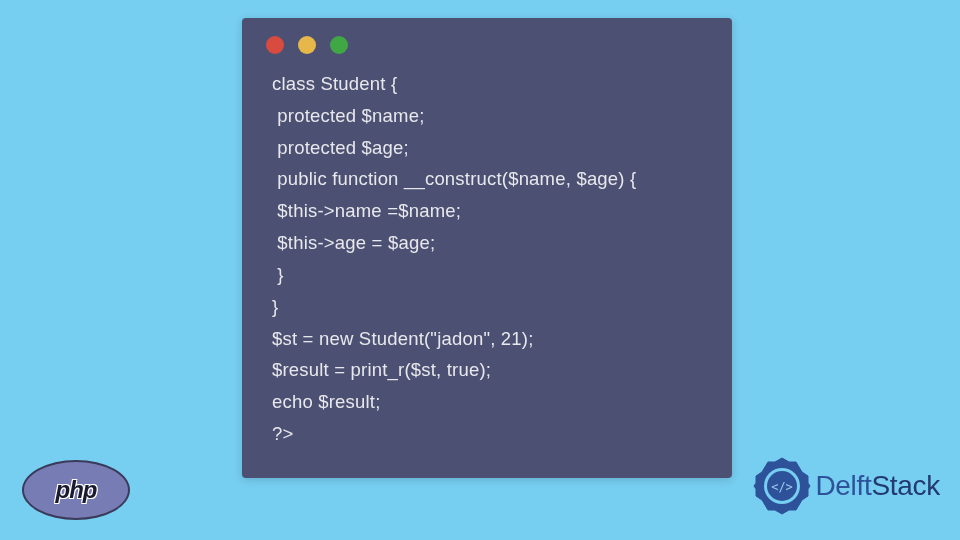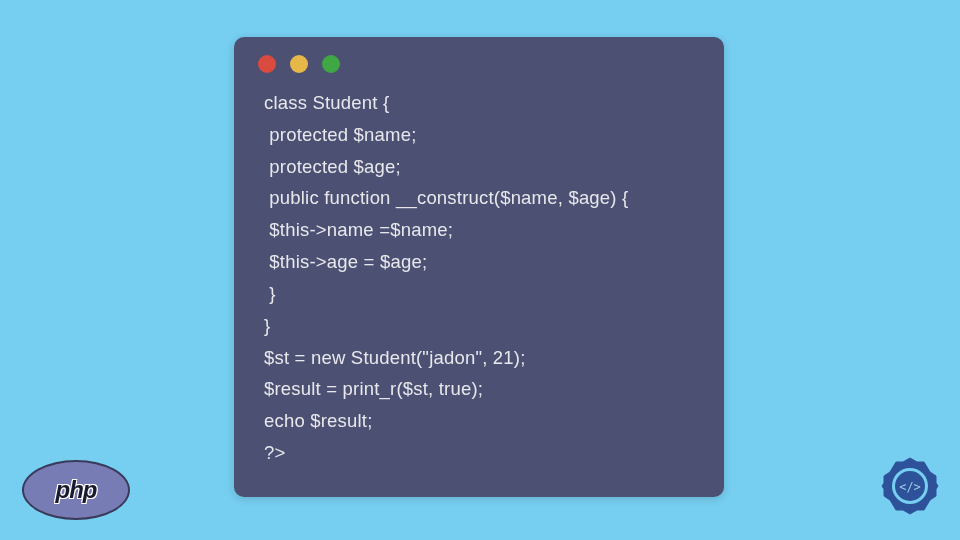--- a/index.html
+++ b/index.html
@@ -9,28 +9,27 @@
     }
     body {
       width: 960px;
       height: 540px;
       background: #76cef0;
       position: relative;
       font-family: -apple-system, BlinkMacSystemFont, "Segoe UI", sans-serif;
     }
     .code-window {
       position: absolute;
-      left: 234px;
+      left: 242px;
       top: 18px;
       width: 490px;
       height: 460px;
       background: #4c5173;
-      border-radius: 10px;
+      border-radius: 4px;
       box-shadow: 0 2px 8px rgba(0,0,0,0.15);
-      margin-top: 19px;
     }
     .window-controls {
       display: flex;
       gap: 14px;
       padding: 18px 24px 6px 24px;
     }
     .dot {
       width: 18px;
       height: 18px;
       border-radius: 50%;
@@ -128,13 +127,16 @@
   <div class="gear-icon">
     <svg viewBox="0 0 60 60" width="60" height="60">
       <g transform="translate(30,30)">
         <polygon points="0,-28 7,-24 14,-24 20,-14 26,-10 26,-3 28,0 26,3 26,10 20,14 14,24 7,24 0,28 -7,24 -14,24 -20,14 -26,10 -26,3 -28,0 -26,-3 -26,-10 -20,-14 -14,-24 -7,-24" fill="#2d5299" stroke="#2d5299" stroke-width="1"></polygon>
         <circle r="18" fill="#76cef0"></circle>
         <circle r="15" fill="#2d5299"></circle>
         <text x="0" y="5" text-anchor="middle" fill="#9cc8ea" font-size="12" font-family="monospace">&lt;/&gt;</text>
       </g>
     </svg>
   </div>
+  <div class="stack-text">
+    <span class="delft">Delft</span><span class="stack">Stack</span>
+  </div>
 </div>
 
 </body></html>

